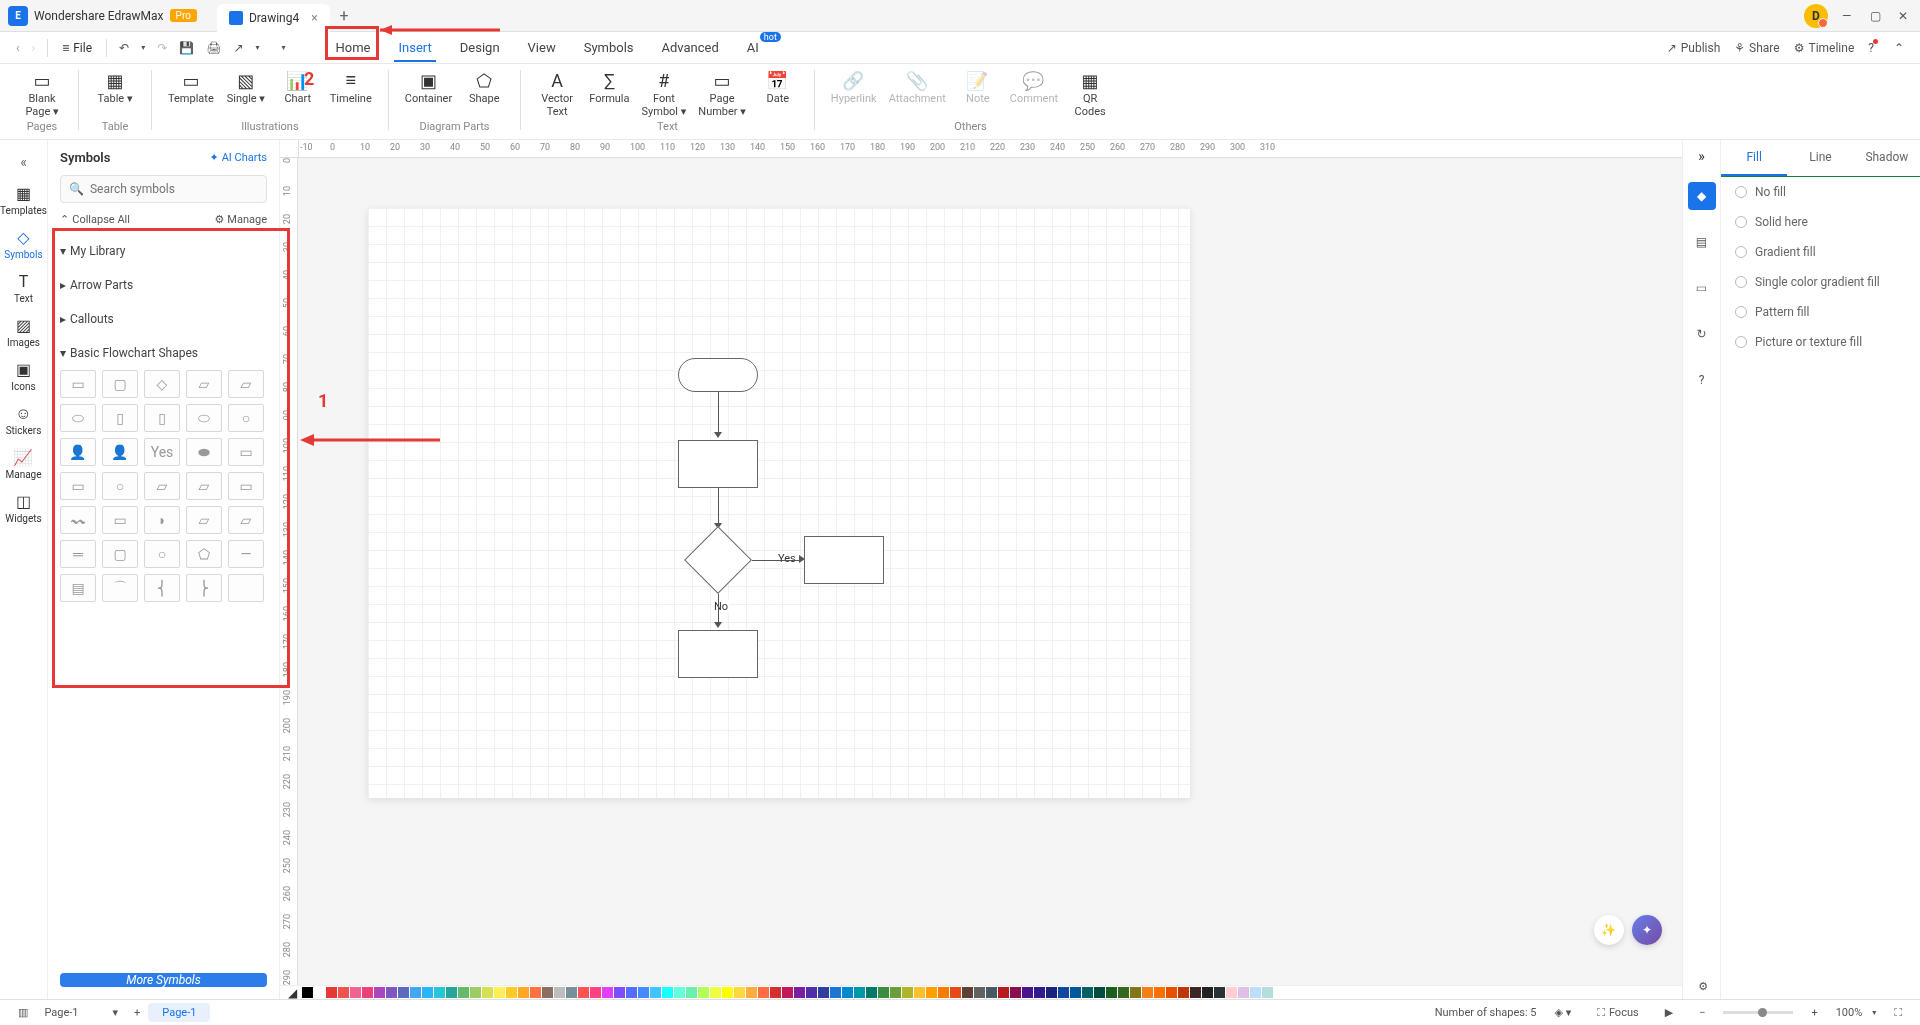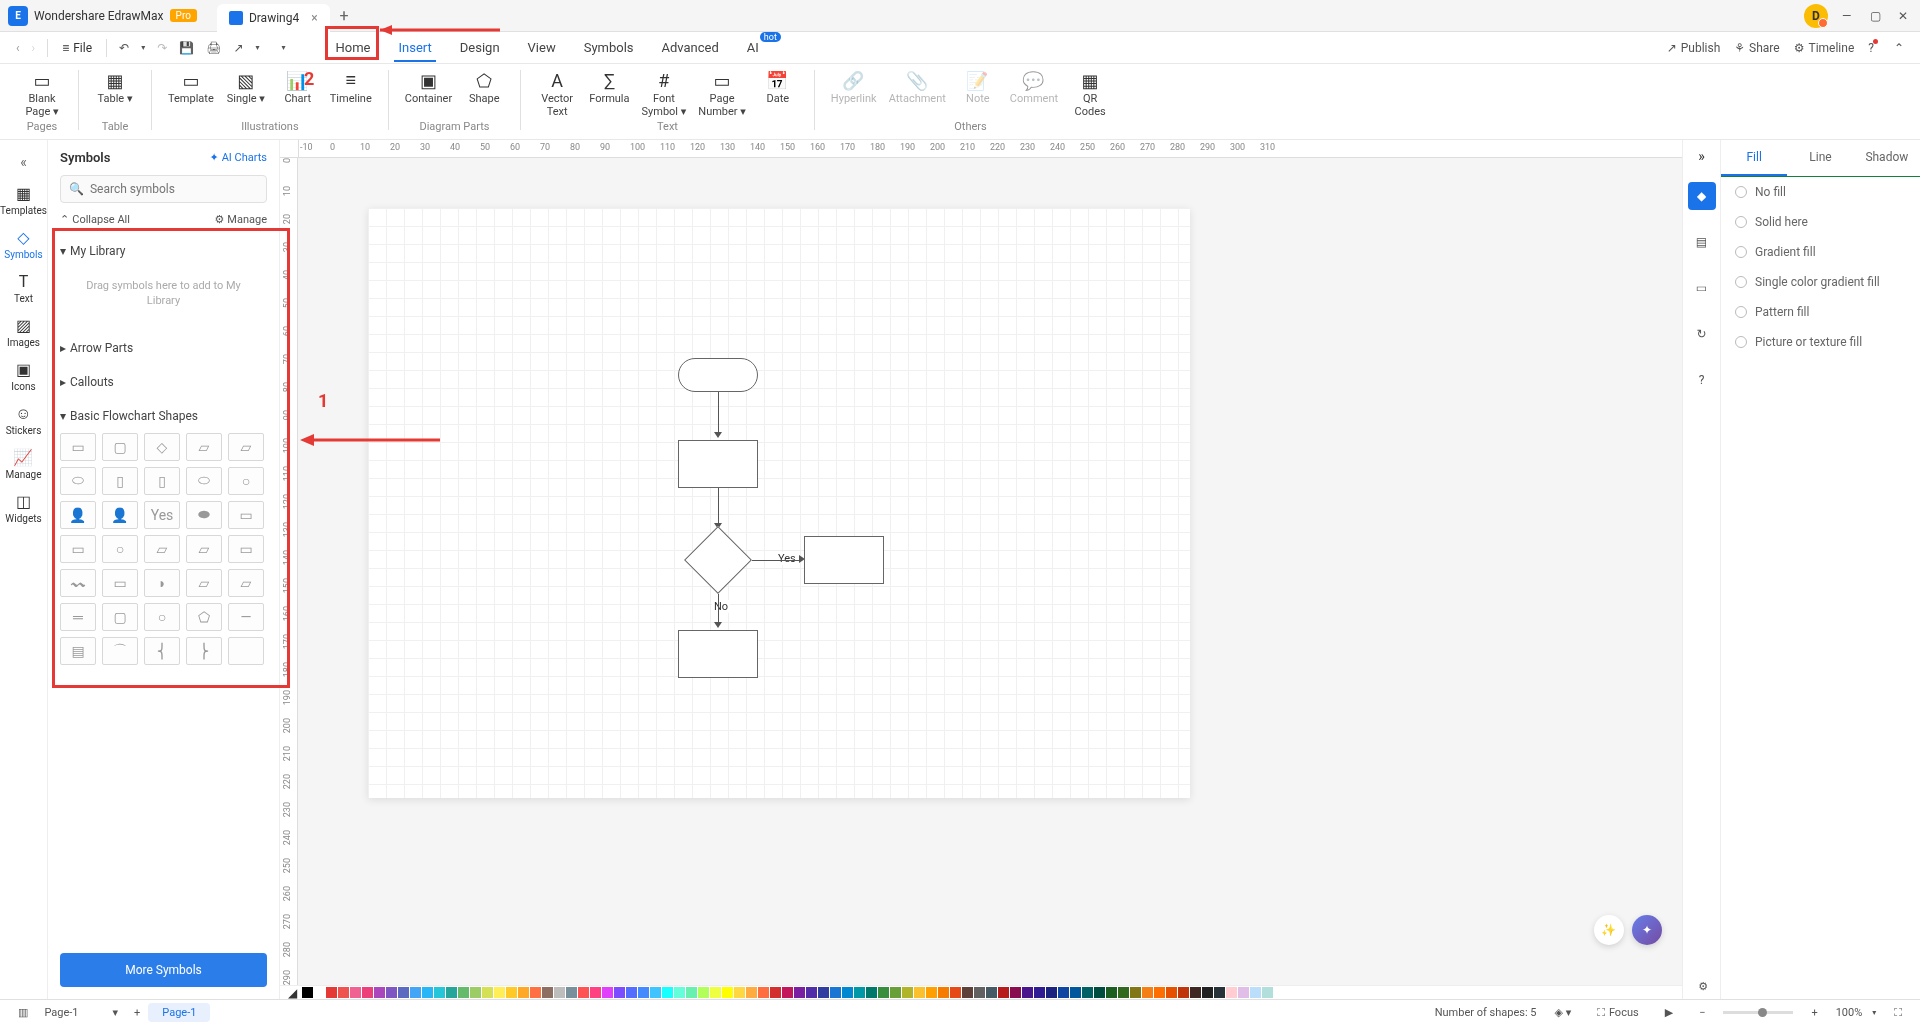--- a/index.html
+++ b/index.html
@@ -62,21 +62,21 @@
 .ai-symbol { color:#1a73e8; font-size:11px; display:flex; align-items:center; gap:3px; cursor:pointer; }
 .search-box { margin:0 12px 10px; padding:6px 8px; border:1px solid #e0e0e0; border-radius:4px; display:flex; align-items:center; gap:6px; background:#fafafa; }
 .search-box input { border:none; outline:none; background:transparent; flex:1; font-size:12px; }
 .panel-actions { display:flex; justify-content:space-between; padding:0 12px 8px; font-size:11px; color:#555; }
 .panel-action { display:flex; align-items:center; gap:3px; cursor:pointer; }
 .lib-section { padding:6px 12px; }
 .lib-heading { font-size:12px; color:#444; cursor:pointer; display:flex; align-items:center; gap:4px; padding:4px 0; }
 .lib-empty { color:#aaa; font-size:11px; text-align:center; padding:16px 20px; line-height:1.4; }
 .shape-grid { display:grid; grid-template-columns:repeat(5, 36px); gap:6px; padding:6px 0; }
 .shape-cell { width:36px; height:28px; border:1px solid #d8d8d8; border-radius:2px; display:flex; align-items:center; justify-content:center; cursor:grab; background:#fdfdfd; position:relative; }
-.more-symbols { margin:12px; padding:10px; background:#2b7de9; color:#fff; text-align:center; border-radius:4px; cursor:pointer; font-size:12px; }
+.more-symbols { margin:12px; background:#2b7de9; color:#fff; text-align:center; border-radius:4px; cursor:pointer; font-size:12px;font-style:italic; }
 
 
 .canvas-area { flex:1; display:flex; flex-direction:column; background:#f9f9f9; position:relative; }
 .ruler-h { height:18px; background:#fff; border-bottom:1px solid #ddd; position:relative; font-size:9px; color:#888; overflow:hidden; }
 .ruler-h::before { content:''; position:absolute; left:0; top:0; bottom:0; width:18px; background:#fff; border-right:1px solid #ddd; z-index:2; }
 .ruler-tick { position:absolute; top:2px; font-size:9px; }
 .canvas-body { flex:1; display:flex; position:relative; overflow:hidden; }
 .ruler-v { width:18px; background:#fff; border-right:1px solid #ddd; position:relative; }
 .ruler-v-tick { position:absolute; left:2px; font-size:9px; color:#888; writing-mode:vertical-rl; transform:rotate(180deg); }
 .canvas { flex:1; position:relative; background:#f5f5f5; overflow:hidden; }
@@ -364,21 +364,20 @@
           <span>⚙</span>
           <span>Manage</span>
         </div>
     </div>
     <div style="flex:1;overflow:auto">
       <div class="lib-section">
         <div class="lib-heading">
             <span>▾</span>
             <span>My Library</span>
           </div>
-        <div class="lib-empty">Drag symbols here to add to My Library</div>
       </div>
       <div class="lib-section">
         <div class="lib-heading">
             <span>▸</span>
             <span>Arrow Parts</span>
           </div>
       </div>
       <div class="lib-section">
         <div class="lib-heading">
             <span>▸</span>

